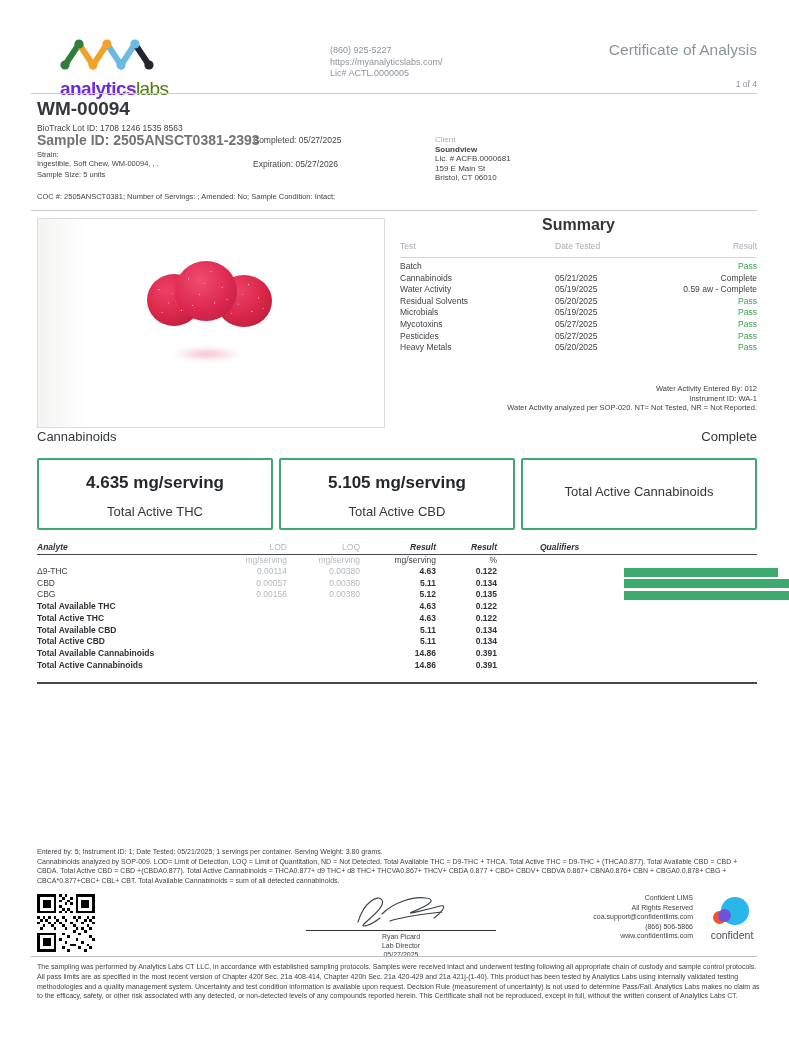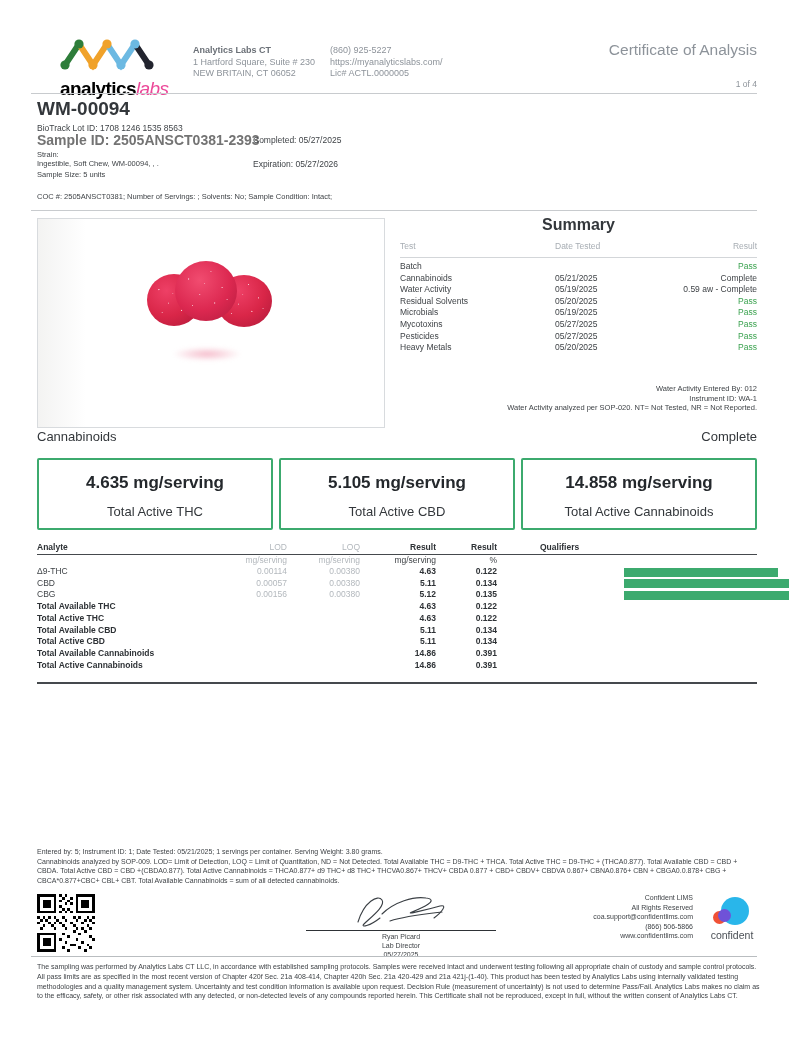--- a/index.html
+++ b/index.html
@@ -3,22 +3,22 @@
 <meta charset="utf-8">
 <style>
   * { margin:0; padding:0; box-sizing:border-box; }
   html,body { background:#ffffff; }
   body { font-family:"Liberation Sans", sans-serif; color:#3f4347; }
   .page { position:relative; width:789px; height:1044px; background:#fff; overflow:hidden; }
 
   
   .logo { position:absolute; left:58px; top:36px; width:130px; }
   .logo-word { font-size:19px; font-weight:bold; letter-spacing:-0.6px; margin-top:2px; margin-left:2px; }
-  .logo-word .w1 { color:#000000; }
-  .logo-word .w2 { color:#ec4899; font-weight:normal;font-style:italic; }
+  .logo-word .w1 { color:#6d28d9; }
+  .logo-word .w2 { color:#4d7c0f; font-weight:normal; }
   .lab-block { position:absolute; left:193px; top:45px; font-size:9px; line-height:11.5px; color:#8d939a; }
   .lab-block .name { font-weight:bold; color:#6b7077; }
   .contact-block { position:absolute; left:330px; top:45px; font-size:9px; line-height:11.5px; color:#8d939a; }
   .coa-title { position:absolute; right:32px; top:41px; font-size:15.5px; color:#8d939a; }
   .page-num { position:absolute; right:32px; top:79px; font-size:8.5px; color:#8d939a; }
   .rule { position:absolute; left:31px; width:726px; border-top:1px solid #c8cbce; }
   .rule.r1 { top:93px; }
   .rule.r2 { top:210px; }
   .rule.r3 { top:956px; border-top:1px solid #b9bdc0; }
 
@@ -79,21 +79,21 @@
   .card .val { font-size:17px; font-weight:bold; color:#24282c; }
   .card .lab { font-size:13px; color:#33373b; margin-top:11px; }
 
   
   .atable { position:absolute; left:37px; top:541px; width:720px; font-size:8.5px; }
   .arow { display:grid; grid-template-columns:180px 70px 73px 76px 61px 1fr; line-height:11.7px; }
   .arow .num { text-align:right; }
   .arow .dim { color:#b3b8bd; }
   .arow .res { font-weight:bold; color:#2e3236; }
   .ahead { border-bottom:1.5px solid #45494d; line-height:13px; }
-  .ahead .h { font-weight:bold; color:#2e3236; }
+  .ahead .h { font-weight:bold; color:#2e3236;font-style:italic; }
   .ahead .dimh { color:#b3b8bd; text-align:right; }
   .ahead .qual { padding-left:43px; }
   .aunits { line-height:11px; }
   .abody { border-bottom:2px solid #45494d; padding-bottom:11px; }
   .bold { font-weight:bold; color:#2e3236; }
   .qbar-cell { padding-left:27px; }
   .qbar { height:9px; margin:1.5px 0 0 100px; background:#3caa6e; }
 
   
   .fnotes { position:absolute; left:37px; top:847px; width:722px; font-size:7px; line-height:9.7px; color:#3f4347; }
@@ -129,46 +129,48 @@
         <circle cx="35" cy="29" r="4.6" fill="#f0a22a"></circle>
         <circle cx="49" cy="8" r="4.6" fill="#f0a22a"></circle>
         <circle cx="63" cy="29" r="4.6" fill="#6cb9e2"></circle>
         <circle cx="77" cy="8" r="4.6" fill="#6cb9e2"></circle>
         <circle cx="91" cy="29" r="4.6" fill="#22242e"></circle>
       </g>
     </svg>
     <div class="logo-word"><span class="w1">analytics</span><span class="w2">labs</span></div>
   </div>
 
-  <div class="lab-block">
-    <div class="name">Analytics Labs CT</div>
-    <div>1 Hartford Square, Suite # 230</div>
-    <div>NEW BRITAIN, CT 06052</div>
-  </div>
 
   <div class="contact-block">
     <div>(860) 925-5227</div>
     <div>https://myanalyticslabs.com/</div>
     <div>Lic# ACTL.0000005</div>
   </div>
 
   <div class="coa-title">Certificate of Analysis</div>
   <div class="page-num">1 of 4</div>
   <div class="rule r1"></div>
 
   <div class="wm-title">WM-00094</div>
   <div class="biotrack">BioTrack Lot ID: 1708 1246 1535 8563</div>
   <div class="sample-id">Sample ID: 2505ANSCT0381-2393</div>
   <div class="completed">Completed: 05/27/2025</div>
   <div class="expiration">Expiration: 05/27/2026</div>
   <div class="strain">Strain:</div>
   <div class="matrix">Ingestible, Soft Chew, WM-00094, , .</div>
   <div class="sample-size">Sample Size: 5 units</div>
-  <div class="coc">COC #: 2505ANSCT0381; Number of Servings: ; Solvents: No; Sample Condition: Intact;</div>
-
+  <div class="coc">COC #: 2505ANSCT0381; Number of Servings: ; Amended: No; Sample Condition: Intact;</div>
+
+  <div class="client-block">
+    <div class="lbl">Client</div>
+    <div class="cname">Soundview</div>
+    <div>Lic. # ACFB.0000681</div>
+    <div>159 E Main St</div>
+    <div>Bristol, CT 06010</div>
+  </div>
 
   <div class="rule r2"></div>
 
   <div class="photo">
     <div class="strip"></div>
     <div class="gummy-shadow"></div>
     <div class="gummy left"></div>
     <div class="gummy right"></div>
     <div class="gummy mid"></div>
   </div>
@@ -249,21 +251,20 @@
         <div class="val">4.635 mg/serving</div>
         <div class="lab">Total Active THC</div>
       </div>
 
       <div class="card">
         <div class="val">5.105 mg/serving</div>
         <div class="lab">Total Active CBD</div>
       </div>
 
       <div class="card">
-        <div class="val">14.858 mg/serving</div>
         <div class="lab">Total Active Cannabinoids</div>
       </div>
     </div>
 
   <div class="atable">
     <div class="arow ahead">
       <div class="h">Analyte</div>
       <div class="dimh">LOD</div>
       <div class="dimh">LOQ</div>
       <div class="h num">Result</div>

